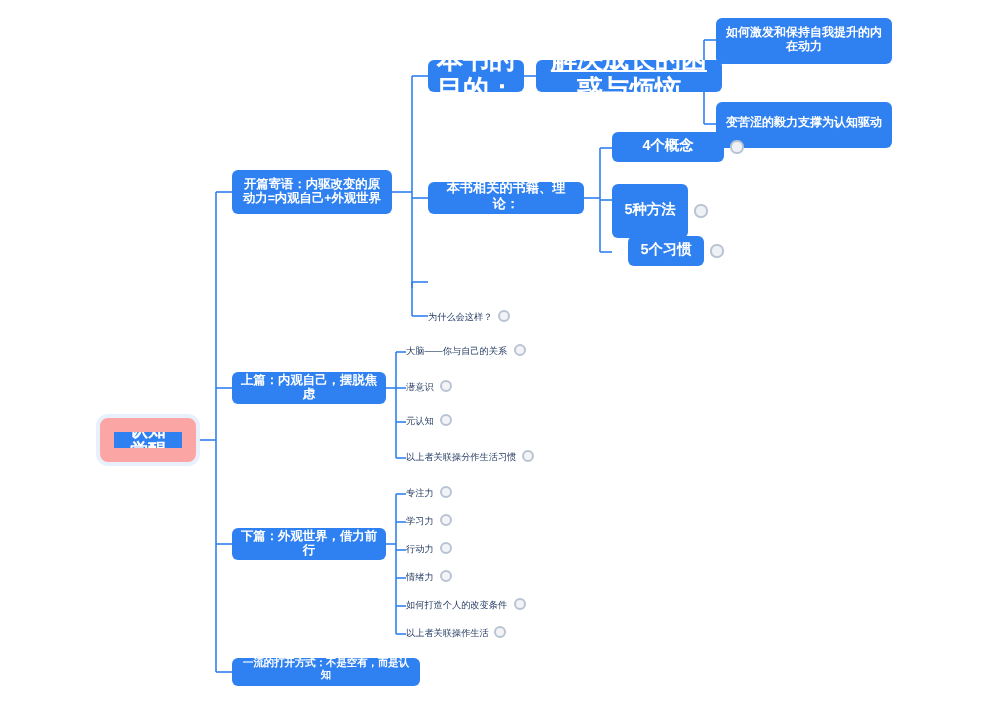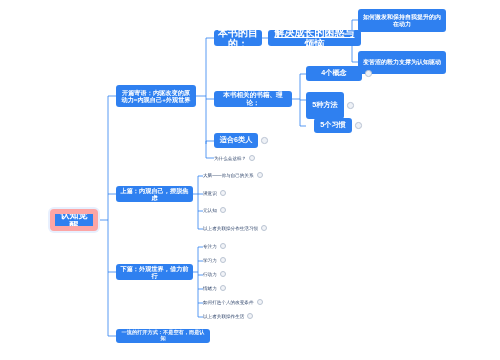--- a/index.html
+++ b/index.html
@@ -27,33 +27,33 @@
     justify-content:center;
     text-align:center;
     line-height:1.15;
     letter-spacing:0px;
     padding:2px 4px;
     white-space:normal;
     overflow:hidden;
   }
   .node.root{
     background:#2f80f0;
-    border:5px solid #fca5a5;
+    border:7px solid #fca5a5;
     box-shadow:0 0 0 2px #e8f0fe;
     font-size:9px;
     font-weight:bold;
     border-radius:4px;
   }
   .node.lvl1{
     font-size:6.2px;
     font-weight:bold;
     border-radius:3px;
   }
   .node.lvl2{
-    font-size:10px;
+    font-size:13px;
     font-weight:bold;
     border-radius:3px;
   }
   .node.lvl3{
     font-size:7.2px;
     font-weight:bold;
     border-radius:3px;
   }
   .leaf{
     position:absolute;
@@ -181,24 +181,20 @@
   <div class="nodewrap" style="left:306px;top:92px;">
     <div class="node lvl3" style="width:38px;height:27px;">5种方法</div>
     <span class="badge"></span>
   </div>
 
   <div class="nodewrap" style="left:314px;top:118px;">
     <div class="node lvl3" style="width:38px;height:15px;">5个习惯</div>
     <span class="badge"></span>
   </div>
 
-  <div class="nodewrap" style="left:214px;top:133px;">
-    <div class="node lvl3" style="width:44px;height:15px;">适合6类人</div>
-    <span class="badge"></span>
-  </div>
 
   <div class="leaf" style="left:214px;top:155px;">
     <span class="ltext">为什么会这样？</span>
     <span class="dot"></span>
   </div>
 
   <div class="leaf" style="left:203px;top:172px;">
     <span class="ltext">大脑——你与自己的关系</span>
     <span class="dot"></span>
   </div>

